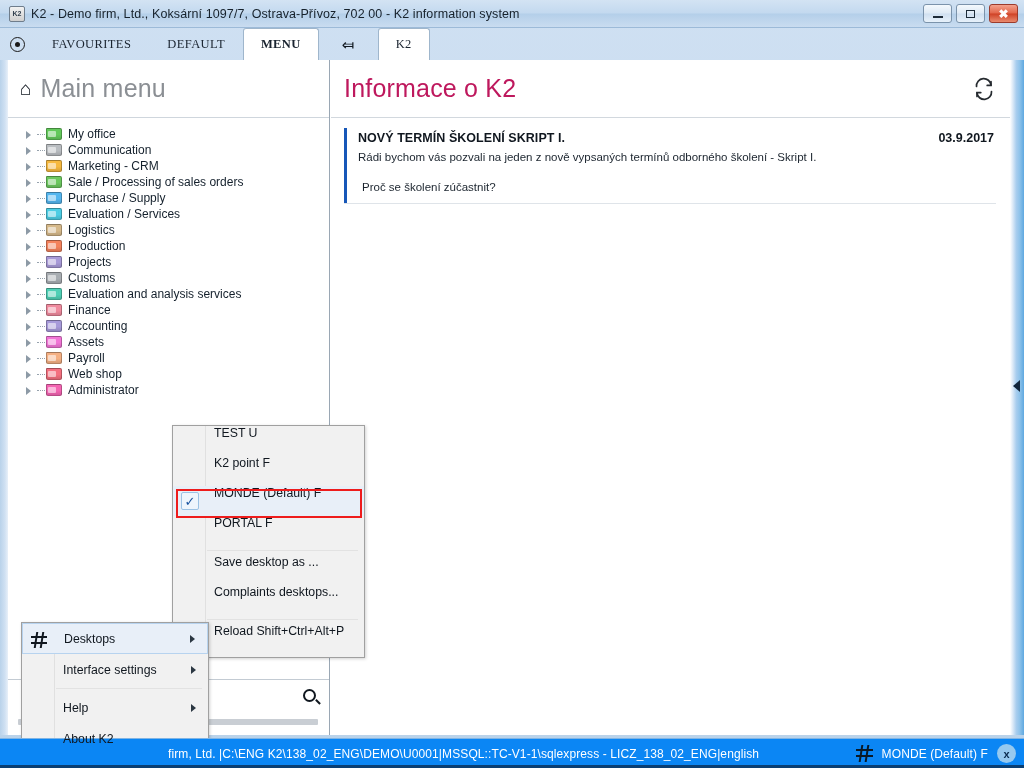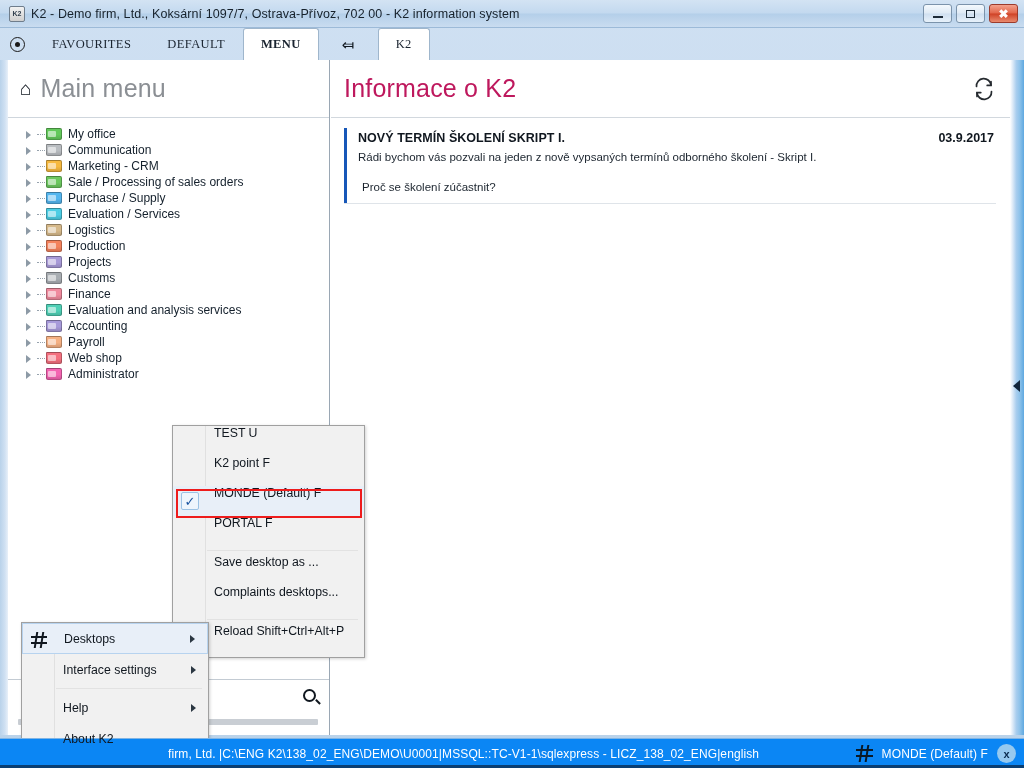--- a/index.html
+++ b/index.html
@@ -386,34 +386,40 @@
         </div>
         <div class="tnode">
           <span class="expander"></span>
           <span class="dots"></span>
           <span class="folder" style="background: linear-gradient(rgb(168, 173, 178) 0%, rgb(168, 173, 178) 55%, rgba(0, 0, 0, 0.12) 100%), rgb(168, 173, 178); border: 1px solid rgba(0, 0, 0, 0.25);"></span>
           <span class="tlabel">Customs</span>
         </div>
         <div class="tnode">
           <span class="expander"></span>
           <span class="dots"></span>
+          <span class="folder" style="background: linear-gradient(rgb(79, 208, 182) 0%, rgb(79, 208, 182) 55%, rgba(0, 0, 0, 0.12) 100%), rgb(79, 208, 182); border: 1px solid rgba(0, 0, 0, 0.25);"></span>
+          <span class="tlabel">Evaluation and analysis services</span>
+        </div>
+        <div class="tnode">
+          <span class="expander"></span>
+          <span class="dots"></span>
           <span class="folder" style="background: linear-gradient(rgb(240, 138, 158) 0%, rgb(240, 138, 158) 55%, rgba(0, 0, 0, 0.12) 100%), rgb(240, 138, 158); border: 1px solid rgba(0, 0, 0, 0.25);"></span>
           <span class="tlabel">Finance</span>
         </div>
         <div class="tnode">
           <span class="expander"></span>
           <span class="dots"></span>
-          <span class="folder" style="background: linear-gradient(rgb(79, 208, 182) 0%, rgb(79, 208, 182) 55%, rgba(0, 0, 0, 0.12) 100%), rgb(79, 208, 182); border: 1px solid rgba(0, 0, 0, 0.25);"></span>
-          <span class="tlabel">Evaluation and analysis services</span>
-        </div>
-        <div class="tnode">
-          <span class="expander"></span>
-          <span class="dots"></span>
           <span class="folder" style="background: linear-gradient(rgb(167, 154, 218) 0%, rgb(167, 154, 218) 55%, rgba(0, 0, 0, 0.12) 100%), rgb(167, 154, 218); border: 1px solid rgba(0, 0, 0, 0.25);"></span>
           <span class="tlabel">Accounting</span>
+        </div>
+        <div class="tnode">
+          <span class="expander"></span>
+          <span class="dots"></span>
+          <span class="folder" style="background: linear-gradient(rgb(242, 116, 214) 0%, rgb(242, 116, 214) 55%, rgba(0, 0, 0, 0.12) 100%), rgb(242, 116, 214); border: 1px solid rgba(0, 0, 0, 0.25);"></span>
+          <span class="tlabel">Assets</span>
         </div>
         <div class="tnode">
           <span class="expander"></span>
           <span class="dots"></span>
           <span class="folder" style="background: linear-gradient(rgb(245, 176, 131) 0%, rgb(245, 176, 131) 55%, rgba(0, 0, 0, 0.12) 100%), rgb(245, 176, 131); border: 1px solid rgba(0, 0, 0, 0.25);"></span>
           <span class="tlabel">Payroll</span>
         </div>
         <div class="tnode">
           <span class="expander"></span>
           <span class="dots"></span>

